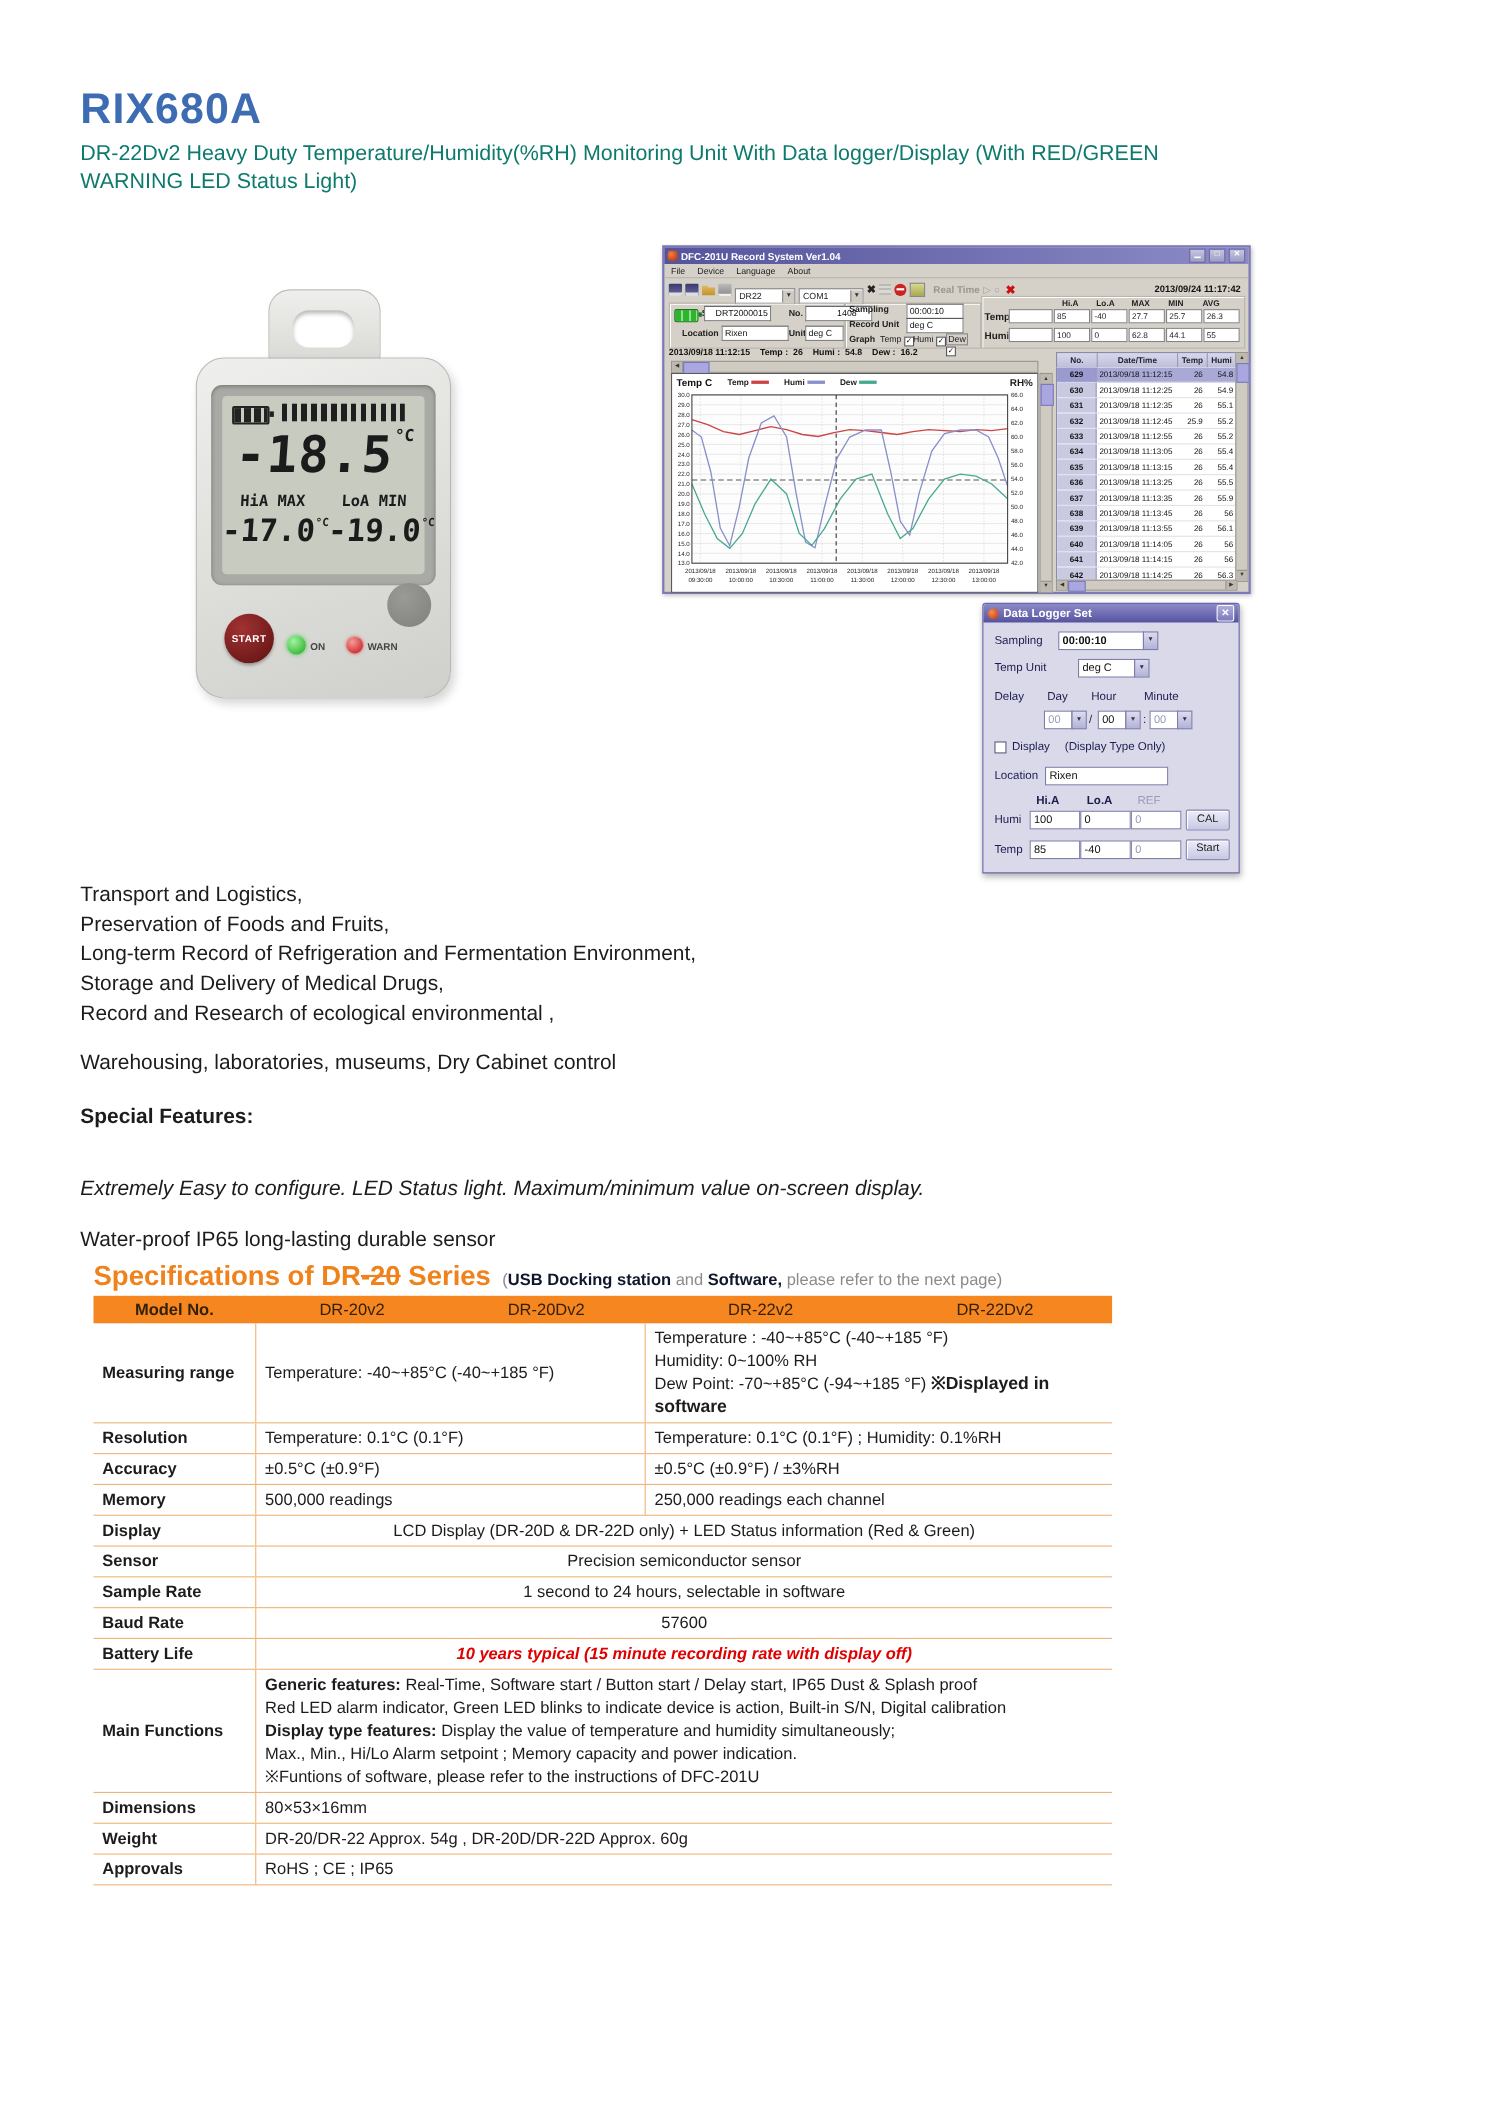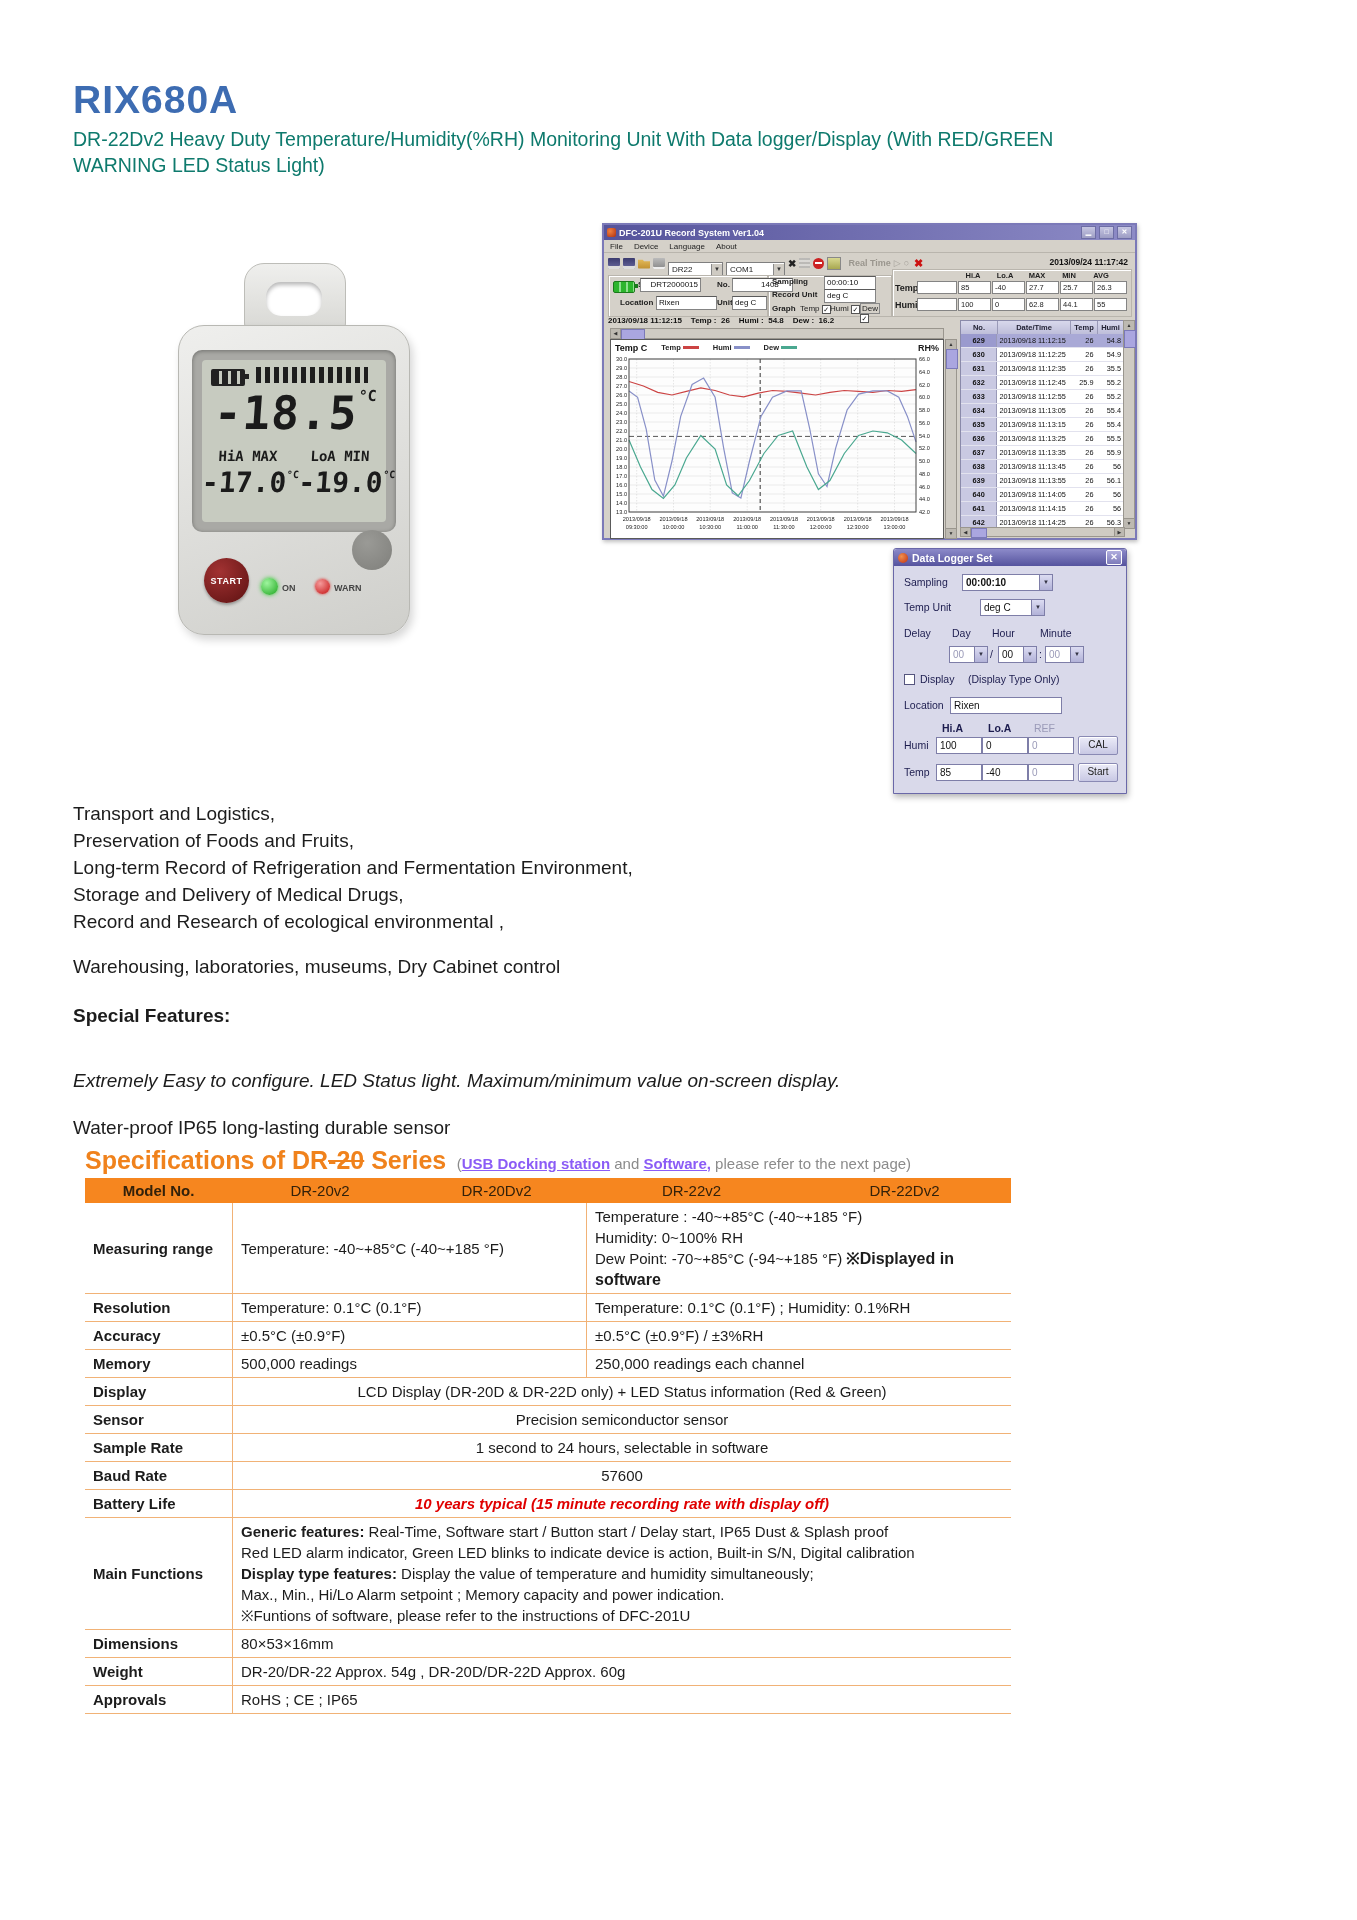--- a/index.html
+++ b/index.html
@@ -119,21 +119,21 @@
   .apps{position:absolute;left:73px;top:800px;font-size:19px;line-height:27px;color:#1c1c1c;width:1000px;}
   .apps .para{margin-top:18px;}
   .apps .head{margin-top:22px;font-weight:bold;}
   .apps .f1{margin-top:38px;font-style:italic;} .apps .f2{margin-top:20px;}
 
   
   .spec-title{position:absolute;left:85px;top:1146px;white-space:nowrap;}
   .spec-title .t-main{font-size:25px;font-weight:bold;color:#f0821c;}
   .spec-title .t-struck{text-decoration:line-through;}
   .spec-title .t-note{font-size:15px;color:#8b8b8b;margin-left:6px;}
-  .spec-title .t-note b{color:#8b5cf6;text-decoration:underline;}
+  .spec-title .t-note b{color:#0f172a;}
   .spec{position:absolute;left:85px;top:1178px;width:926px;font-size:15px;color:#1c1c1c;}
   .sp-head{display:flex;background:#f6861f;height:25px;align-items:center;color:#33210a;font-size:15px;}
   .sp-head span{text-align:center;}
   .sh0{width:147px;font-weight:bold;} .sh1{width:176px;} .sh2{width:177px;} .sh3{width:213px;} .sh4{width:213px;}
   .sp-row{display:flex;border-bottom:1px solid #f1b276;align-items:stretch;}
   .sp-lab{width:139px;padding:3px 0 3px 8px;font-weight:bold;display:flex;align-items:center;}
   .sp-cell{border-left:1px solid #f1b276;padding:3px 8px;display:flex;flex-direction:column;justify-content:center;line-height:21px;}
   .sp-left{width:337px;} .sp-right{flex:1;}
   .sp-full{flex:1;}
   .sp-center .sp-cell{text-align:center;}
@@ -399,21 +399,21 @@
         <div class="rt-row">
           <div class="rt-c c0 w0">630</div>
           <div class="rt-c c1 w1">2013/09/18 11:12:25</div>
           <div class="rt-c c2 w2">26</div>
           <div class="rt-c c3 w3">54.9</div>
         </div>
         <div class="rt-row">
           <div class="rt-c c0 w0">631</div>
           <div class="rt-c c1 w1">2013/09/18 11:12:35</div>
           <div class="rt-c c2 w2">26</div>
-          <div class="rt-c c3 w3">35.5</div>
+          <div class="rt-c c3 w3">55.1</div>
         </div>
         <div class="rt-row">
           <div class="rt-c c0 w0">632</div>
           <div class="rt-c c1 w1">2013/09/18 11:12:45</div>
           <div class="rt-c c2 w2">25.9</div>
           <div class="rt-c c3 w3">55.2</div>
         </div>
         <div class="rt-row">
           <div class="rt-c c0 w0">633</div>
           <div class="rt-c c1 w1">2013/09/18 11:12:55</div>

